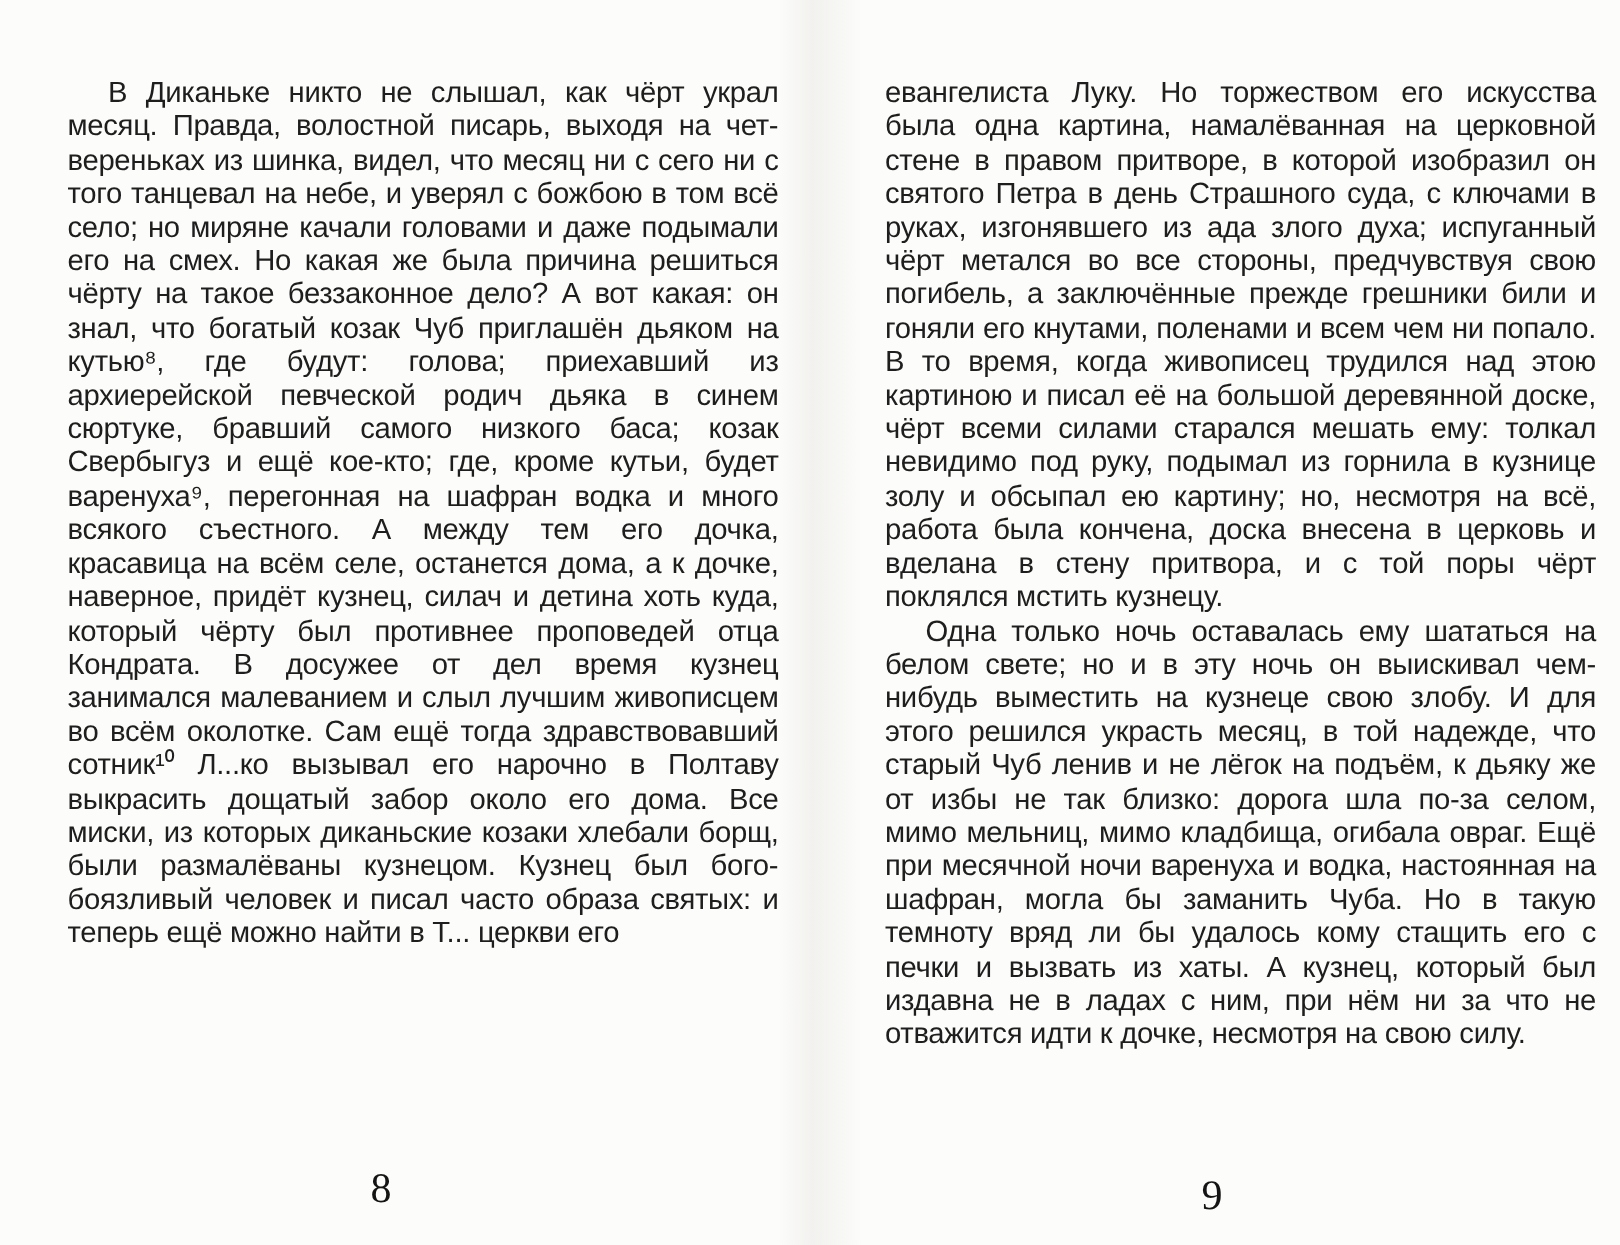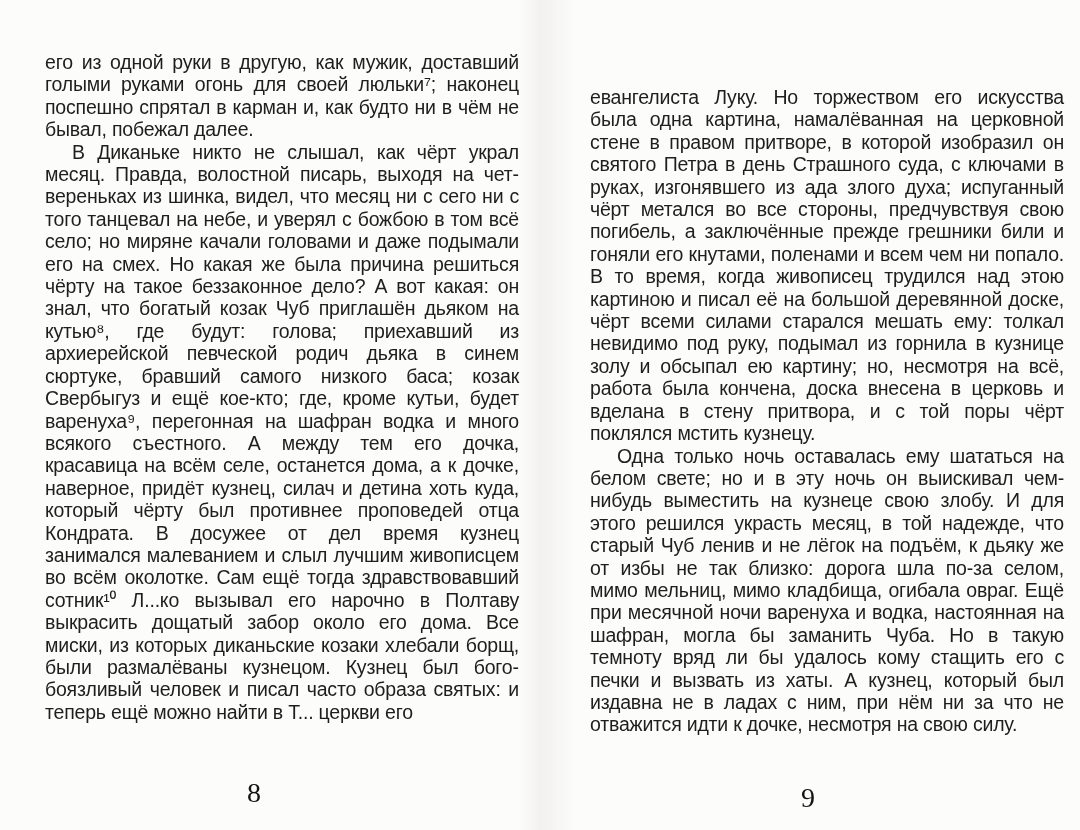--- a/index.html
+++ b/index.html
@@ -36,21 +36,21 @@
     position: absolute;
     top: 51px;
     width: 474px;
     text-align: justify;
     font-size: 19.5px;
     line-height: 22.4px;
     letter-spacing: -0.2px;
     hyphens: manual;
   }
   .page-left  { left: 45px;  }
-  .page-right { left: 590px; margin-top: 35px; }
+  .page-right { left: 590px; }
   .para {
     margin: 0;
     text-indent: 0;
   }
   .para.indent {
     text-indent: 27px;
   }
   .pagenum {
     position: absolute;
     font-family: "Liberation Serif", serif;
@@ -63,21 +63,20 @@
   .pagenum-right { left: 801px; top: 784px; }
 </style>
 </head>
 <body>
 
 <div class="spread">
 
   <div class="gutter-shadow"></div>
 
   <section class="page page-left">
-    <p class="para">его из одной руки в другую, как мужик, доставший голыми руками огонь для своей люльки⁷; наконец поспешно спрятал в карман и, как будто ни в чём не бывал, побежал далее.</p>
     <p class="para indent">В Диканьке никто не слышал, как чёрт украл месяц. Правда, волостной писарь, выходя на чет­вереньках из шинка, видел, что месяц ни с сего ни с того танцевал на небе, и уверял с божбою в том всё село; но миряне качали головами и даже подымали его на смех. Но какая же была причина решиться чёрту на такое беззаконное дело? А вот какая: он знал, что богатый козак Чуб приглашён дьяком на кутью⁸, где будут: голова; приехавший из архиерейской певческой родич дьяка в синем сюртуке, бравший самого низкого баса; козак Свербыгуз и ещё кое-кто; где, кроме кутьи, будет варенуха⁹, перегонная на шафран водка и много всякого съестного. А между тем его дочка, красавица на всём селе, останется дома, а к дочке, наверное, придёт кузнец, силач и детина хоть куда, который чёрту был про­тивнее проповедей отца Кондрата. В досужее от дел время кузнец занимался малеванием и слыл лучшим живописцем во всём околотке. Сам ещё тогда здравствовавший сотник¹⁰ Л...ко вызывал его нарочно в Полтаву выкра­сить дощатый забор около его дома. Все миски, из которых диканьские козаки хлебали борщ, были размалёваны кузнецом. Кузнец был бого­боязливый человек и писал часто образа святых: и теперь ещё можно найти в Т... церкви его</p>
   </section>
 
   <section class="page page-right">
     <p class="para">евангелиста Луку. Но торжеством его искусства была одна картина, намалёванная на церковной стене в правом притворе, в которой изобразил он святого Петра в день Страшного суда, с клю­чами в руках, изгонявшего из ада злого духа; испуганный чёрт метался во все стороны, пред­чувствуя свою погибель, а заключённые прежде грешники били и гоняли его кнутами, поленами и всем чем ни попало. В то время, когда живо­писец трудился над этою картиною и писал её на большой деревянной доске, чёрт всеми силами старался мешать ему: толкал невидимо под руку, подымал из горнила в кузнице золу и обсыпал ею картину; но, несмотря на всё, работа была кончена, доска внесена в церковь и вделана в стену притвора, и с той поры чёрт поклялся мстить кузнецу.</p>
     <p class="para indent">Одна только ночь оставалась ему шататься на белом свете; но и в эту ночь он выискивал чем-нибудь выместить на кузнеце свою злобу. И для этого решился украсть месяц, в той надежде, что старый Чуб ленив и не лёгок на подъём, к дьяку же от избы не так близко: дорога шла по-за селом, мимо мельниц, мимо кладбища, огибала овраг. Ещё при месячной ночи варенуха и водка, настоянная на шафран, могла бы заманить Чуба. Но в такую темноту вряд ли бы удалось кому стащить его с печки и вызвать из хаты. А кузнец, который был издавна не в ладах с ним, при нём ни за что не отважится идти к дочке, несмотря на свою силу.</p>
   </section>
 
   <div class="pagenum pagenum-left">8</div>
 

